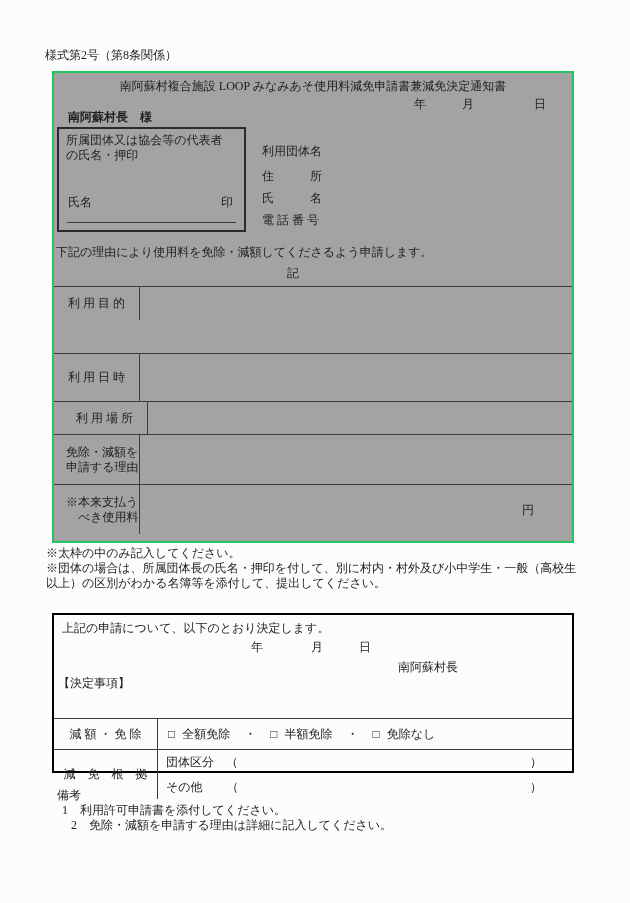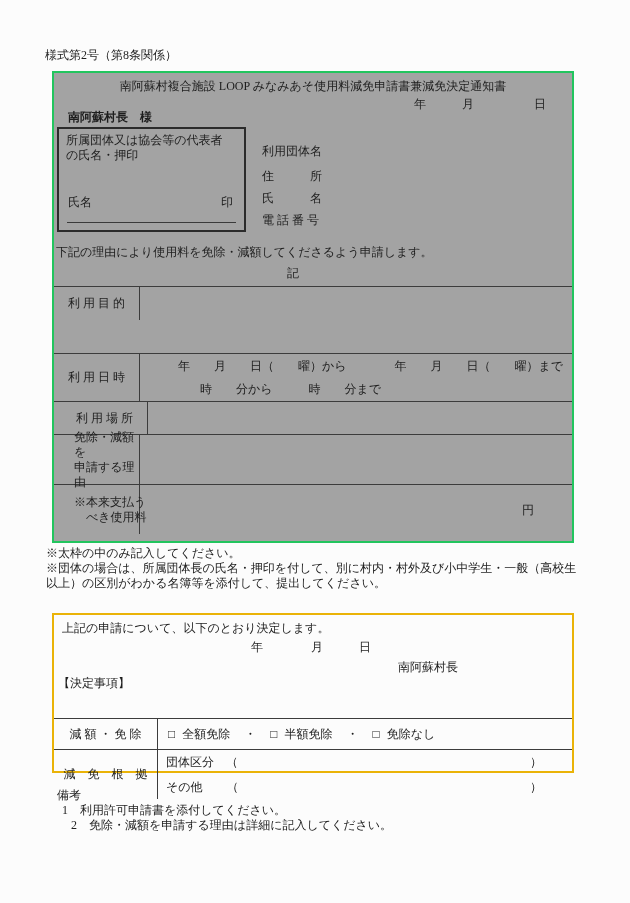--- a/index.html
+++ b/index.html
@@ -23,26 +23,26 @@
     border:2px solid #2b2b2b;
   }
   .sigline{position:absolute;left:8px;right:8px;bottom:7px;border-bottom:1px solid #3a3a3a;height:0;}
   .tbl{position:absolute;left:0;right:0;top:213px;}
   .trow{display:flex;border-top:1px solid #3c3c3c;box-sizing:border-box;align-items:stretch;}
   .tlabel{
     width:86px;flex:0 0 86px;border-right:1px solid #3c3c3c;box-sizing:border-box;
     display:flex;flex-direction:column;align-items:center;justify-content:center;
     line-height:15px;
   }
-  .tlabel.leftal{align-items:flex-start;padding-left:20px;}
+  .tlabel.leftal{align-items:flex-start;padding-left:12px;}
   .tcontent{flex:1;position:relative;display:flex;flex-direction:column;justify-content:space-around;box-sizing:border-box;}
   .tcontent .ln{white-space:pre;line-height:16px;}
   .box2{
     position:absolute;left:52px;top:613px;width:518px;height:156px;
-    border:2px solid #eab308;background:#fcfcfc;
+    border:2px solid #000000;background:#fcfcfc;
   }
   .tbl2{position:absolute;left:0;right:0;top:75px;bottom:0;margin-top:28px;}
   .tbl2 .tlabel{width:104px;flex:0 0 104px;}
   .note{position:absolute;left:46px;width:538px;line-height:14.5px;}
   .optrow{display:flex;align-items:center;padding-left:10px;}
   .optrow .cb{margin-right:7px;}
   .optrow .sep{margin:0 14px;}
   .fillline{display:flex;align-items:center;padding:0 30px 0 8px;line-height:20px;white-space:pre;}
   .fillline .spacer{flex:1;}
 </style>
@@ -74,24 +74,20 @@
     <div class="t" style="left:2px;top:172px;">下記の理由により使用料を免除・減額してくださるよう申請します。</div>
     <div class="t center" style="left:0;right:40px;top:193px;">記</div>
 
     <div class="tbl">
       <div class="trow" style="height:34px;">
         <div class="tlabel">利 用 目 的</div>
         <div class="tcontent"></div>
       </div>
       <div class="trow" style="height:48px;margin-top:33px;">
         <div class="tlabel">利 用 日 時</div>
-        <div class="tcontent">
-          <div class="ln" style="padding-left:38px;">年　　月　　日（　　曜）から　　　　年　　月　　日（　　曜）まで</div>
-          <div class="ln" style="padding-left:60px;">時　　分から　　　時　　分まで</div>
-        </div>
       </div>
       <div class="trow" style="height:33px;padding-left:8px;">
         <div class="tlabel">利 用 場 所</div>
         <div class="tcontent"></div>
       </div>
       <div class="trow" style="height:50px;">
         <div class="tlabel leftal">
           <div>免除・減額を</div>
           <div>申請する理由</div>
         </div>

